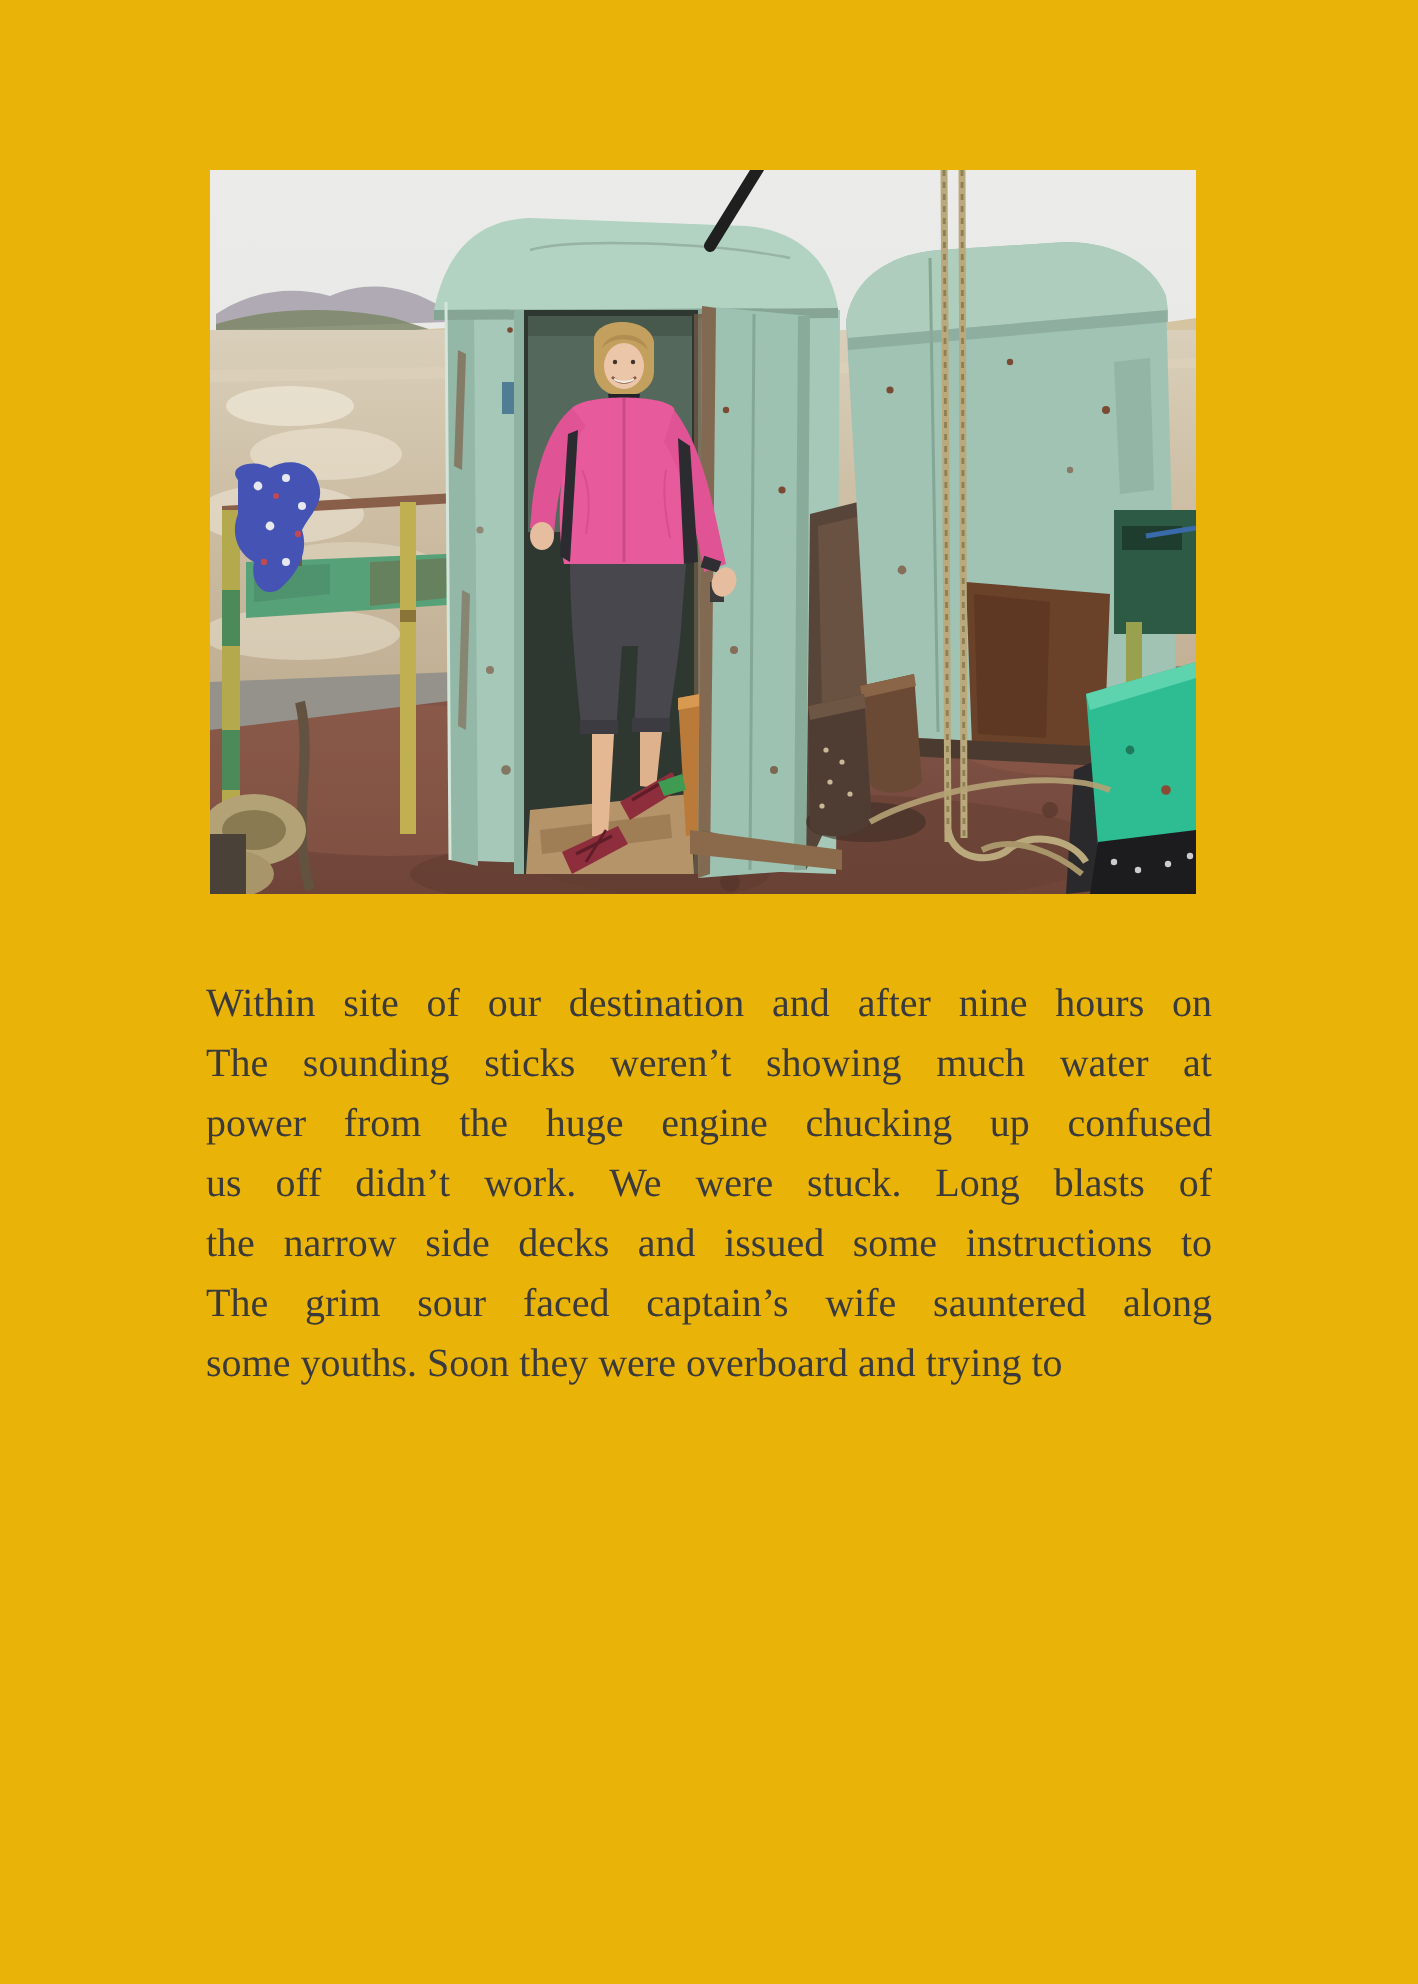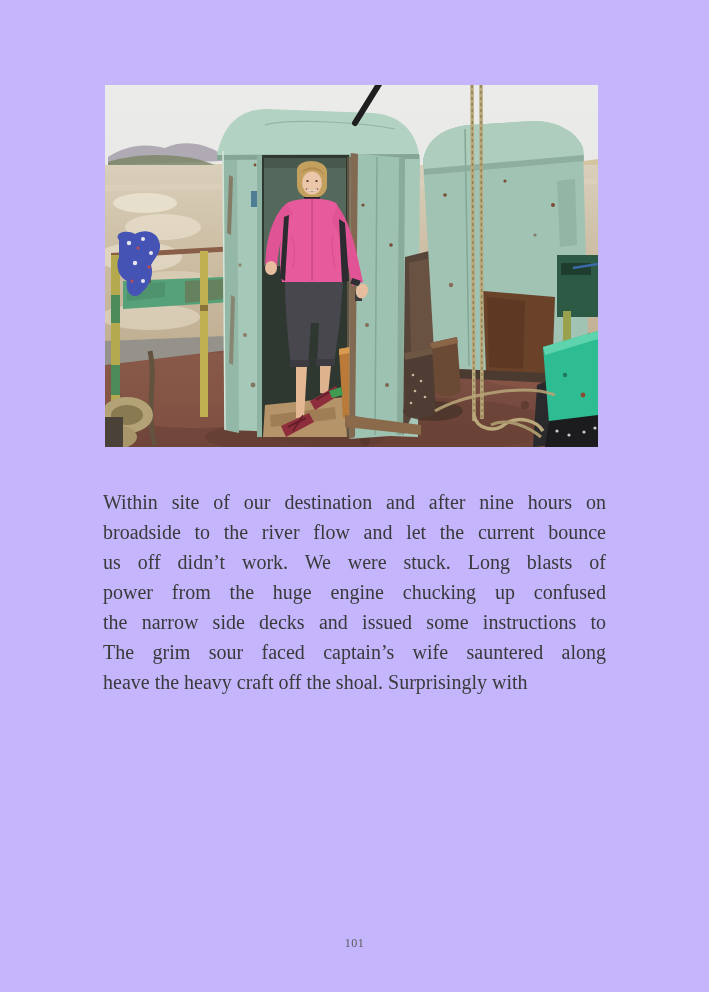--- a/index.html
+++ b/index.html
@@ -1,19 +1,19 @@
 <!DOCTYPE html>
 <html><head>
 <meta charset="utf-8">
 <style>
   html,body{margin:0;padding:0;background:#ffffff;}
   .page{
     position:relative;
     width:709px;height:992px;
-    background:#c4b5fd;
+    background:#eab308;
     font-family:"Liberation Serif", serif;
     overflow:hidden;
   }
   .photo-wrap{
     position:absolute;left:105px;top:85px;
     width:493px;height:362px;
     line-height:0;
   }
   .photo-wrap svg{display:block;}
   .body-text{
@@ -274,23 +274,22 @@
         <path d="M330,326 C358,310 420,298 450,310" stroke="#b5a276" stroke-width="3" fill="none" opacity="0.9"></path>
         <path d="M386,340 C402,332 424,342 436,352" stroke="#a8966a" stroke-width="3" fill="none"></path>
       </g>
 
       <line x1="276" y1="-4" x2="250" y2="38" stroke="#1f1f1f" stroke-width="6" stroke-linecap="round"></line>
     </svg>
   </figure>
 
   <div class="body-text">
     <div class="line">Within site of our destination and after nine hours on</div>
-    <div class="line">broadside to the river flow and let the current bounce</div>
+    <div class="line">The sounding sticks weren’t showing much water at</div>
+    <div class="line">power from the huge engine chucking up confused</div>
     <div class="line">us off didn’t work. We were stuck. Long blasts of</div>
-    <div class="line">power from the huge engine chucking up confused</div>
     <div class="line">the narrow side decks and issued some instructions to</div>
     <div class="line">The grim sour faced captain’s wife sauntered along</div>
-    <div class="line">heave the heavy craft off the shoal. Surprisingly with</div>
+    <div class="line">some youths. Soon they were overboard and trying to</div>
   </div>
 
-  <div class="page-number">101</div>
 
 </div>
 
 </body></html>

